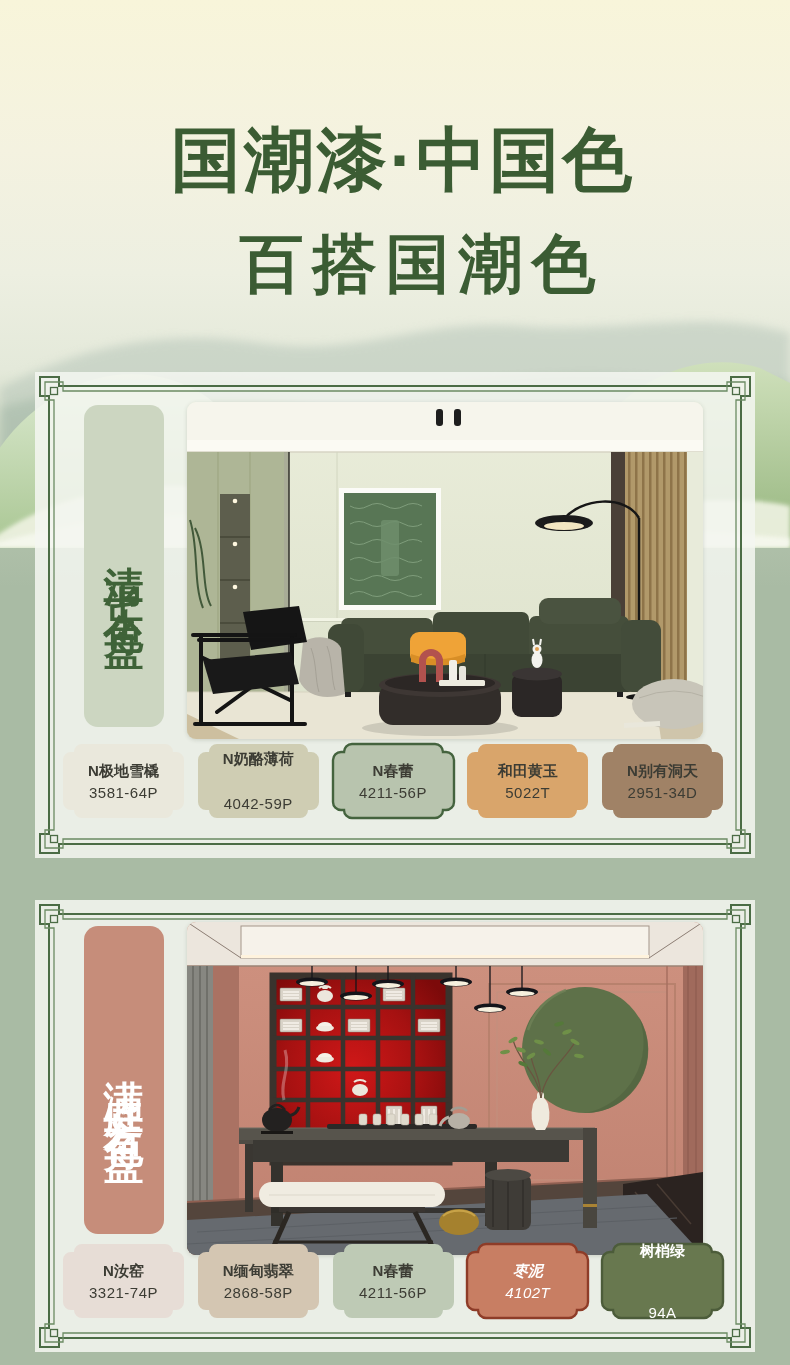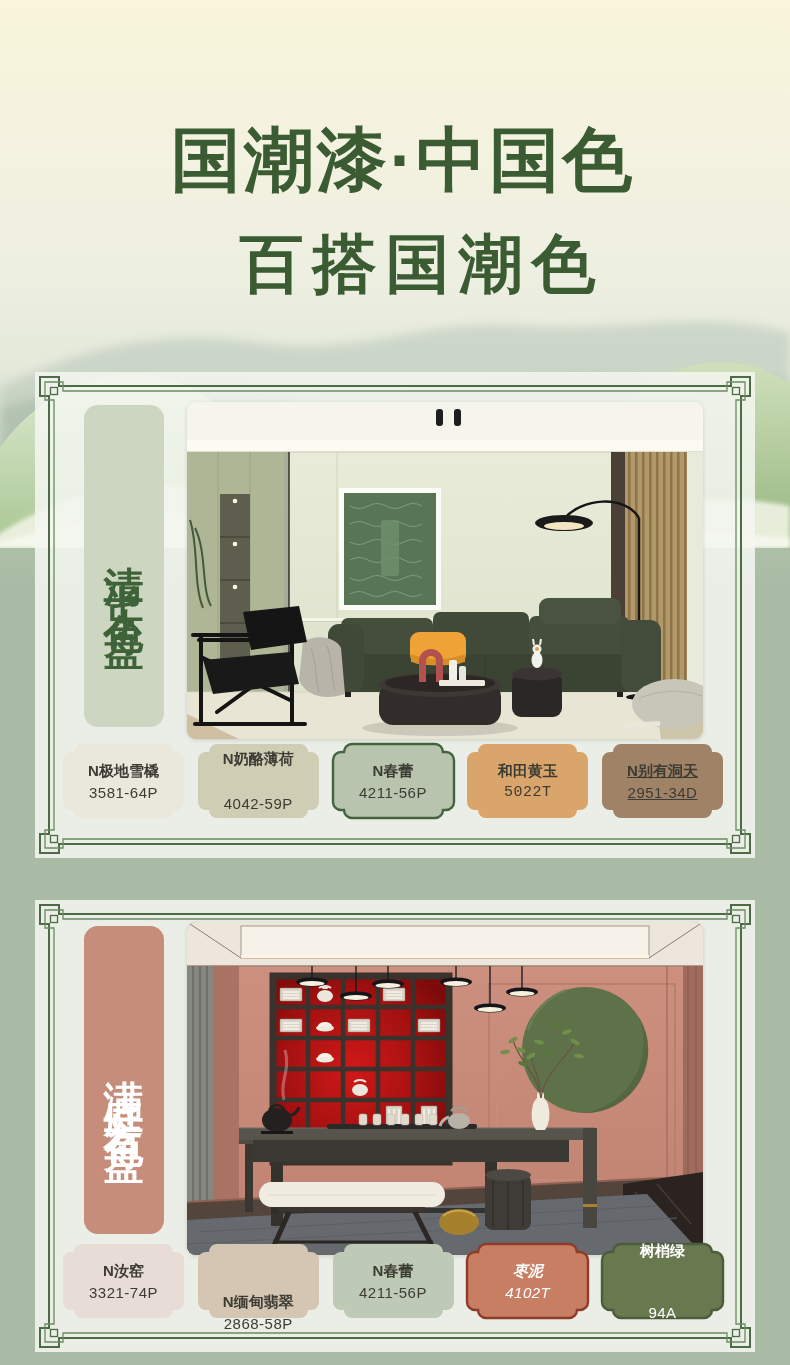--- a/index.html
+++ b/index.html
@@ -235,31 +235,31 @@
     <div class="swatch-text" style="color: rgb(60, 60, 52);">
       <div class="swatch-name">N春蕾</div>
       <div class="swatch-code">4211-56P</div>
     </div>
   </div>
 
   <div class="swatch">
     <svg viewBox="0 0 121 74">
       <path class="swatch-shape" d="M19,0 H102 A8,8 0 0 1 110,8 H113 A8,8 0 0 1 121,16 V58 A8,8 0 0 1 113,66 H110 A8,8 0 0 1 102,74 H19 A8,8 0 0 1 11,66 H8 A8,8 0 0 1 0,58 V16 A8,8 0 0 1 8,8 H11 A8,8 0 0 1 19,0 Z" fill="#d9a56b"></path>
     </svg>
-    <div class="swatch-text" style="color: rgb(60, 60, 52); font-family: Liberation Mono, monospace;">
+    <div class="swatch-text" style="color: rgb(60, 60, 52);">
       <div class="swatch-name">和田黄玉</div>
       <div class="swatch-code">5022T</div>
     </div>
   </div>
 
   <div class="swatch">
     <svg viewBox="0 0 121 74">
       <path class="swatch-shape" d="M19,0 H102 A8,8 0 0 1 110,8 H113 A8,8 0 0 1 121,16 V58 A8,8 0 0 1 113,66 H110 A8,8 0 0 1 102,74 H19 A8,8 0 0 1 11,66 H8 A8,8 0 0 1 0,58 V16 A8,8 0 0 1 8,8 H11 A8,8 0 0 1 19,0 Z" fill="#a08266"></path>
     </svg>
-    <div class="swatch-text" style="color: rgb(60, 60, 52); text-decoration: underline;">
+    <div class="swatch-text" style="color: rgb(60, 60, 52);">
       <div class="swatch-name">N别有洞天</div>
       <div class="swatch-code">2951-34D</div>
     </div>
   </div>
 </div>
   </section>
 
   <section class="card card2">
     <svg class="frame" viewBox="0 0 720 452">
       <path d="M36 14 H684 M36 438 H684 M14 36 V416 M706 36 V416" stroke="#4b6c45" stroke-width="2" fill="none"></path>
@@ -447,21 +447,21 @@
     <div class="swatch-text" style="color: rgb(60, 60, 52);">
       <div class="swatch-name">N汝窑</div>
       <div class="swatch-code">3321-74P</div>
     </div>
   </div>
 
   <div class="swatch">
     <svg viewBox="0 0 121 74">
       <path class="swatch-shape" d="M19,0 H102 A8,8 0 0 1 110,8 H113 A8,8 0 0 1 121,16 V58 A8,8 0 0 1 113,66 H110 A8,8 0 0 1 102,74 H19 A8,8 0 0 1 11,66 H8 A8,8 0 0 1 0,58 V16 A8,8 0 0 1 8,8 H11 A8,8 0 0 1 19,0 Z" fill="#d4c6b2"></path>
     </svg>
-    <div class="swatch-text" style="color: rgb(60, 60, 52); margin-top: 31px;">
+    <div class="swatch-text" style="color: rgb(60, 60, 52);">
       <div class="swatch-name">N缅甸翡翠</div>
       <div class="swatch-code">2868-58P</div>
     </div>
   </div>
 
   <div class="swatch">
     <svg viewBox="0 0 121 74">
       <path class="swatch-shape" d="M19,0 H102 A8,8 0 0 1 110,8 H113 A8,8 0 0 1 121,16 V58 A8,8 0 0 1 113,66 H110 A8,8 0 0 1 102,74 H19 A8,8 0 0 1 11,66 H8 A8,8 0 0 1 0,58 V16 A8,8 0 0 1 8,8 H11 A8,8 0 0 1 19,0 Z" fill="#becab5"></path>
     </svg>
     <div class="swatch-text" style="color: rgb(60, 60, 52);">

